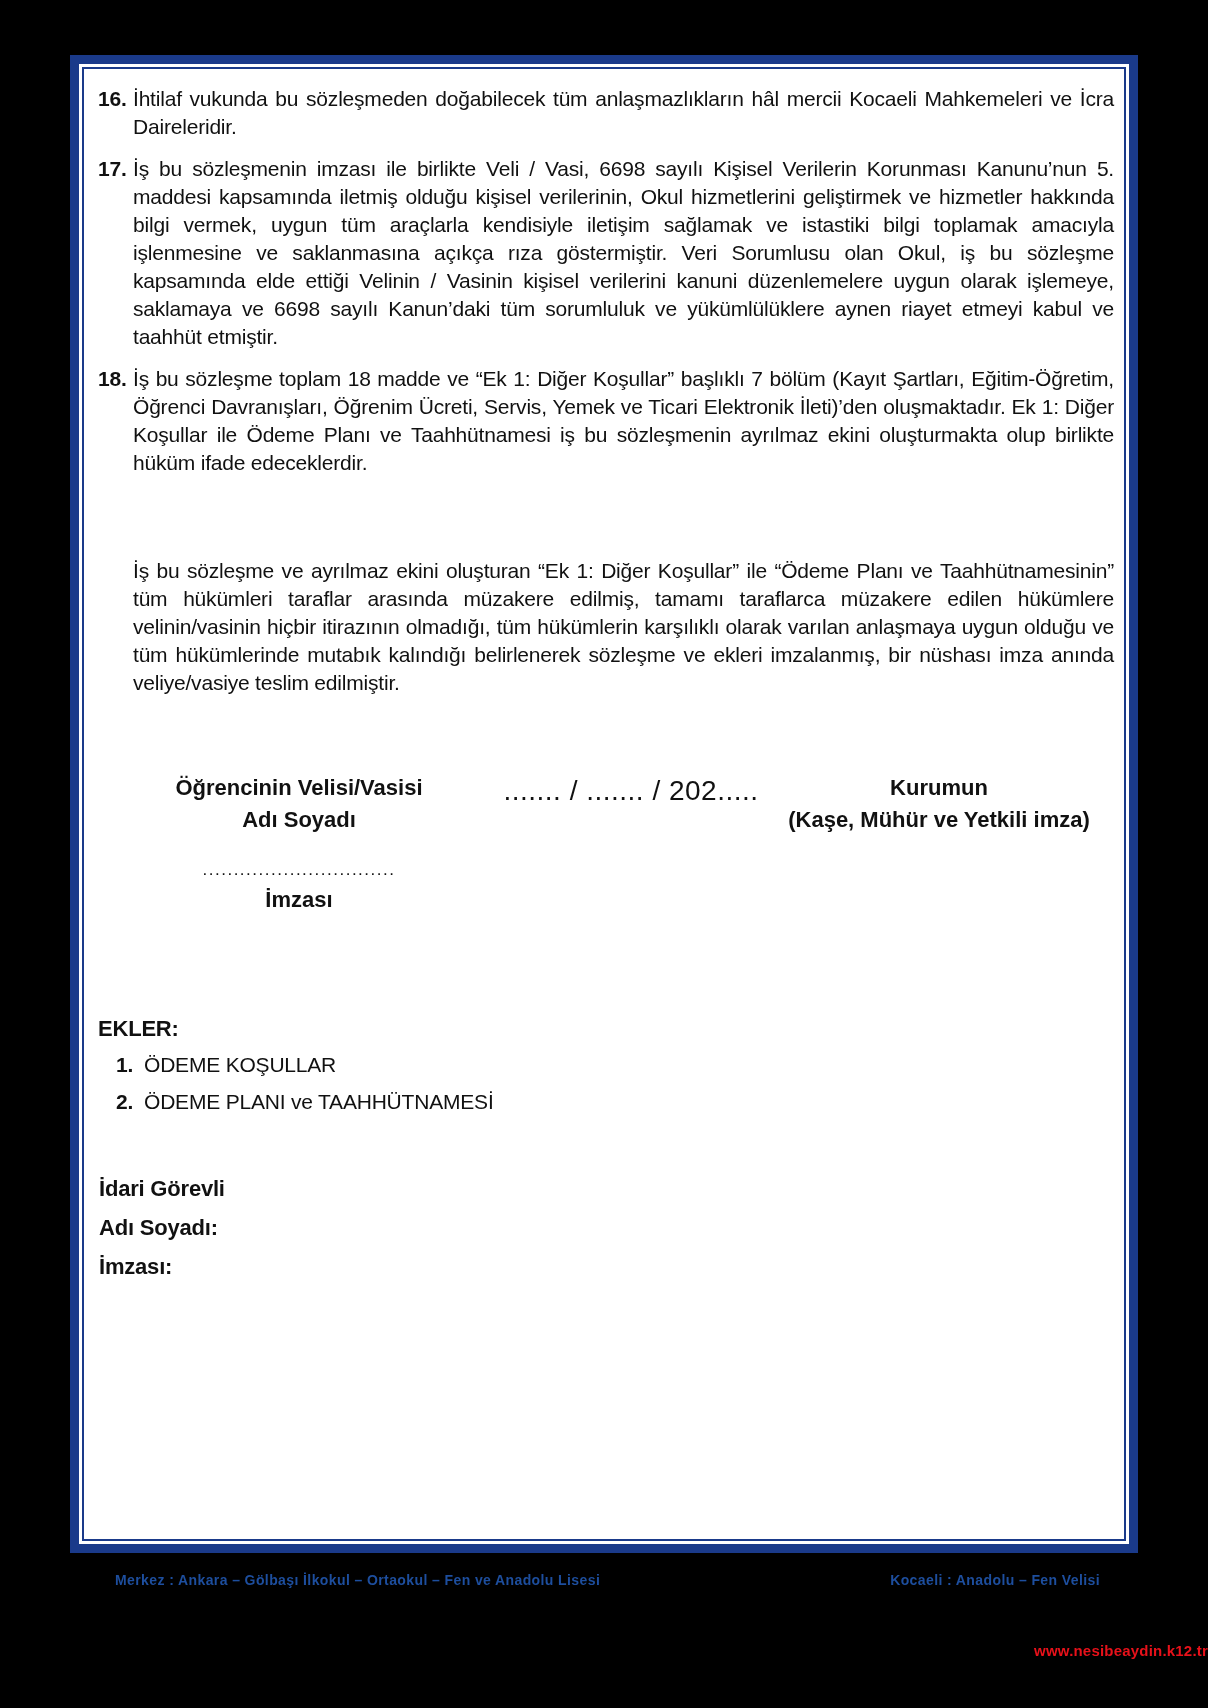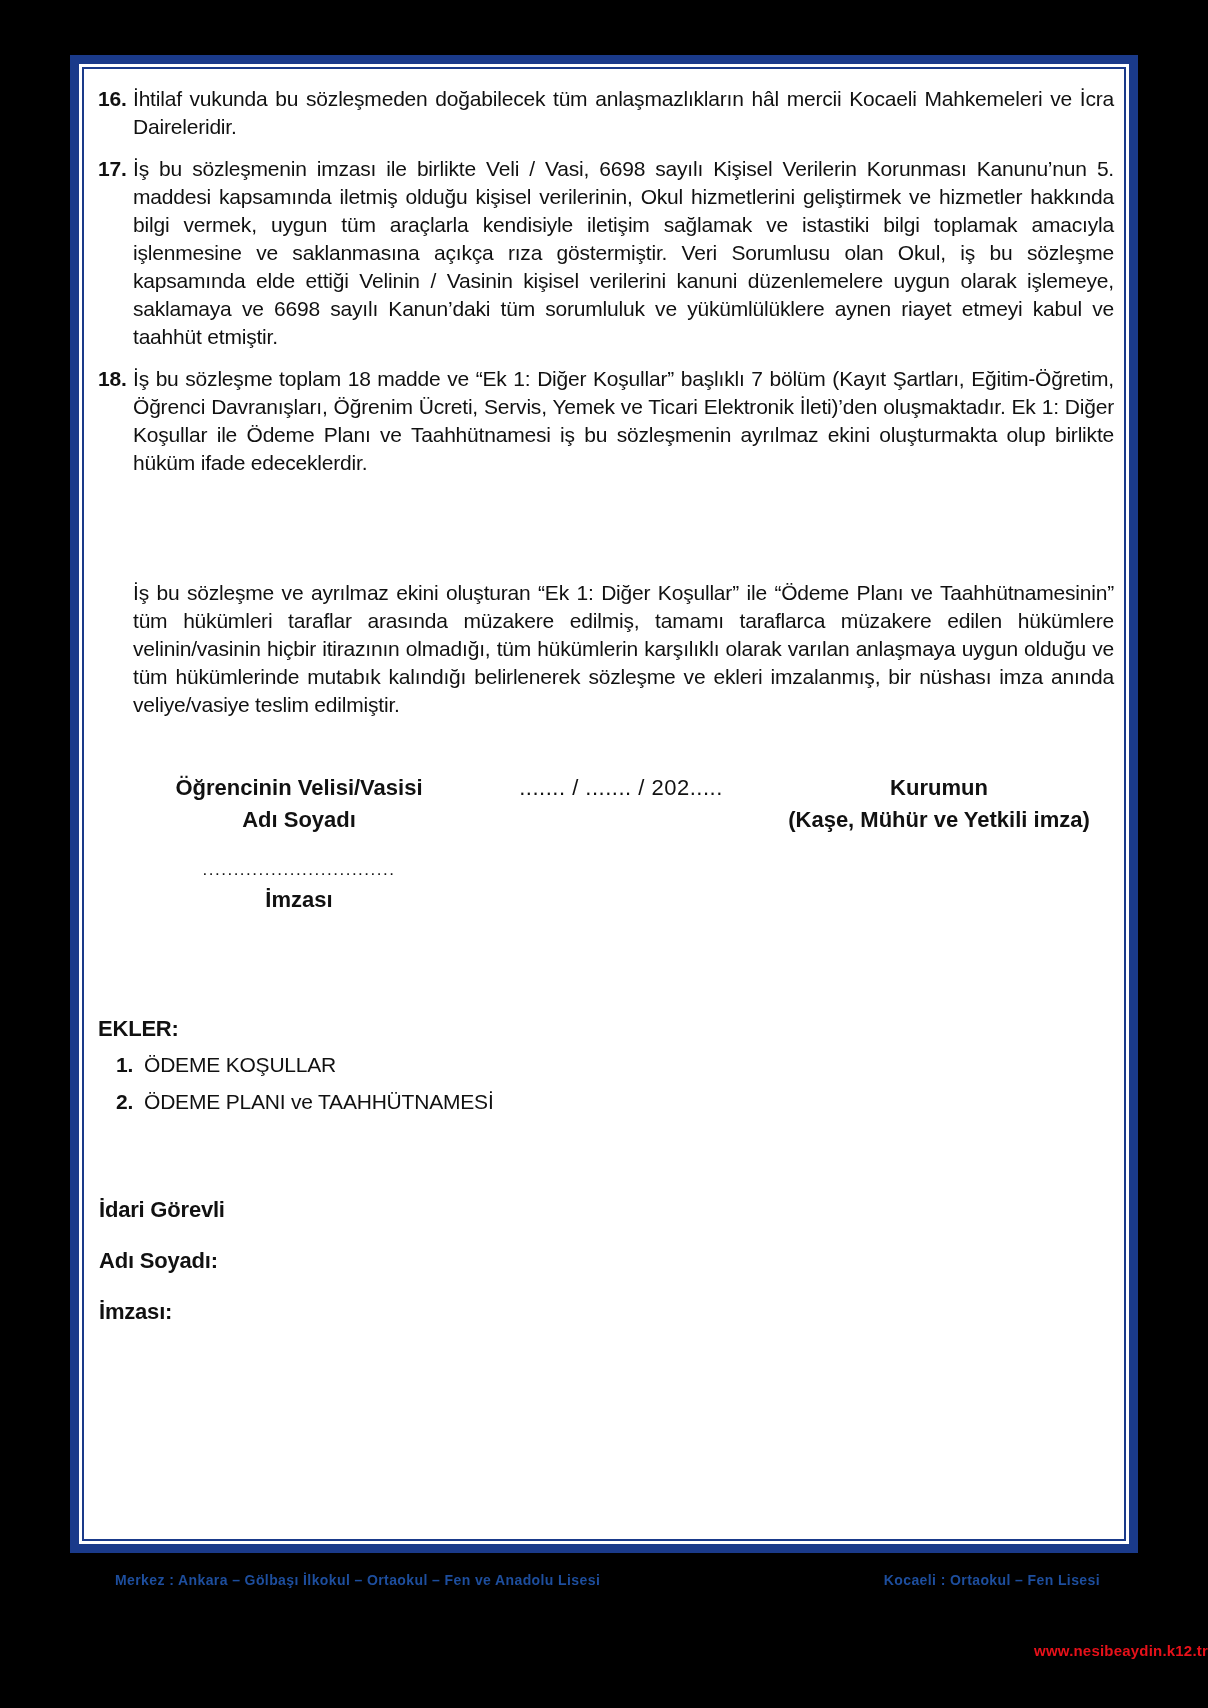--- a/index.html
+++ b/index.html
@@ -15,39 +15,39 @@
   .frame-inner{
     position:absolute;inset:3px;border:2px solid var(--frame-blue,#1a3a8a);
     background:#fff;
   }
   .clauses{position:absolute;left:14px;top:16px;right:10px;}
   .clause{
     position:relative;padding-left:35px;text-align:justify;
     font-size:21px;line-height:28px;letter-spacing:-0.2px;margin-bottom:14px;
   }
   .clause .num{position:absolute;left:0;top:0;font-weight:bold;}
-  .clause--last{margin-bottom:102px;}
+  .clause--last{margin-bottom:80px;}
   .closing{
     padding-left:35px;text-align:justify;
     font-size:21px;line-height:28px;letter-spacing:-0.2px;
   }
   .sig{position:absolute;top:704px;text-align:center;}
   .sig-guardian{left:55px;width:320px;}
-  .sig-date{left:367px;width:340px;top:706px;font-size:22px;letter-spacing:0.5px;}
+  .sig-date{left:377px;width:340px;top:706px;font-size:28px;letter-spacing:0.5px;}
   .sig-institution{left:690px;width:330px;}
   .sig .b{font-weight:bold;font-size:22px;line-height:30px;}
   .sig .b + .b{margin-top:2px;}
   .dots-line{margin-top:24px;font-size:17px;letter-spacing:1.5px;line-height:22px;color:#111;}
   .sig .after-dots{margin-top:4px;}
   .attachments{position:absolute;left:14px;top:921px;}
   .attachments .heading{font-weight:bold;font-size:22px;line-height:30px;margin-bottom:6px;letter-spacing:-0.2px;margin-top:24px;}
   .att-item{font-size:21px;line-height:30px;margin-bottom:7px;padding-left:18px;letter-spacing:-0.2px;}
   .att-item .num{font-weight:bold;display:inline-block;width:28px;}
   .official{position:absolute;left:15px;top:1105px;}
-  .official .line{font-weight:bold;font-size:22px;line-height:30px;margin-bottom:9px;letter-spacing:-0.2px;margin-top:21px;}
+  .official .line{font-weight:bold;font-size:22px;line-height:30px;margin-bottom:9px;letter-spacing:-0.2px;}
   .footer{
     position:absolute;left:0;top:1572px;width:100%;box-sizing:border-box;
     display:flex;justify-content:space-between;padding:0 108px 0 115px;
     color:var(--footer-blue,#1d4e9e);font-weight:bold;font-size:14px;letter-spacing:0.4px;
   }
   .site{
     position:absolute;left:0;top:1642px;width:100%;text-align:right;
     color:var(--site-red,#e8111a);font-weight:bold;font-size:15px;letter-spacing:0.2px;
   }
 </style>
@@ -107,18 +107,18 @@
         <div class="line">İdari Görevli</div>
         <div class="line">Adı Soyadı:</div>
         <div class="line">İmzası:</div>
       </div>
 
     </div>
   </div>
 
   <div class="footer">
     <span>Merkez : Ankara – Gölbaşı İlkokul – Ortaokul – Fen ve Anadolu Lisesi</span>
-    <span>Kocaeli : Ortaokul – Fen Lisesi</span>
+    <span>Kocaeli : Anadolu – Fen Velisi</span>
   </div>
 
   <div class="site">www.nesibeaydin.k12.tr</div>
 
 </div>
 
 </body></html>

